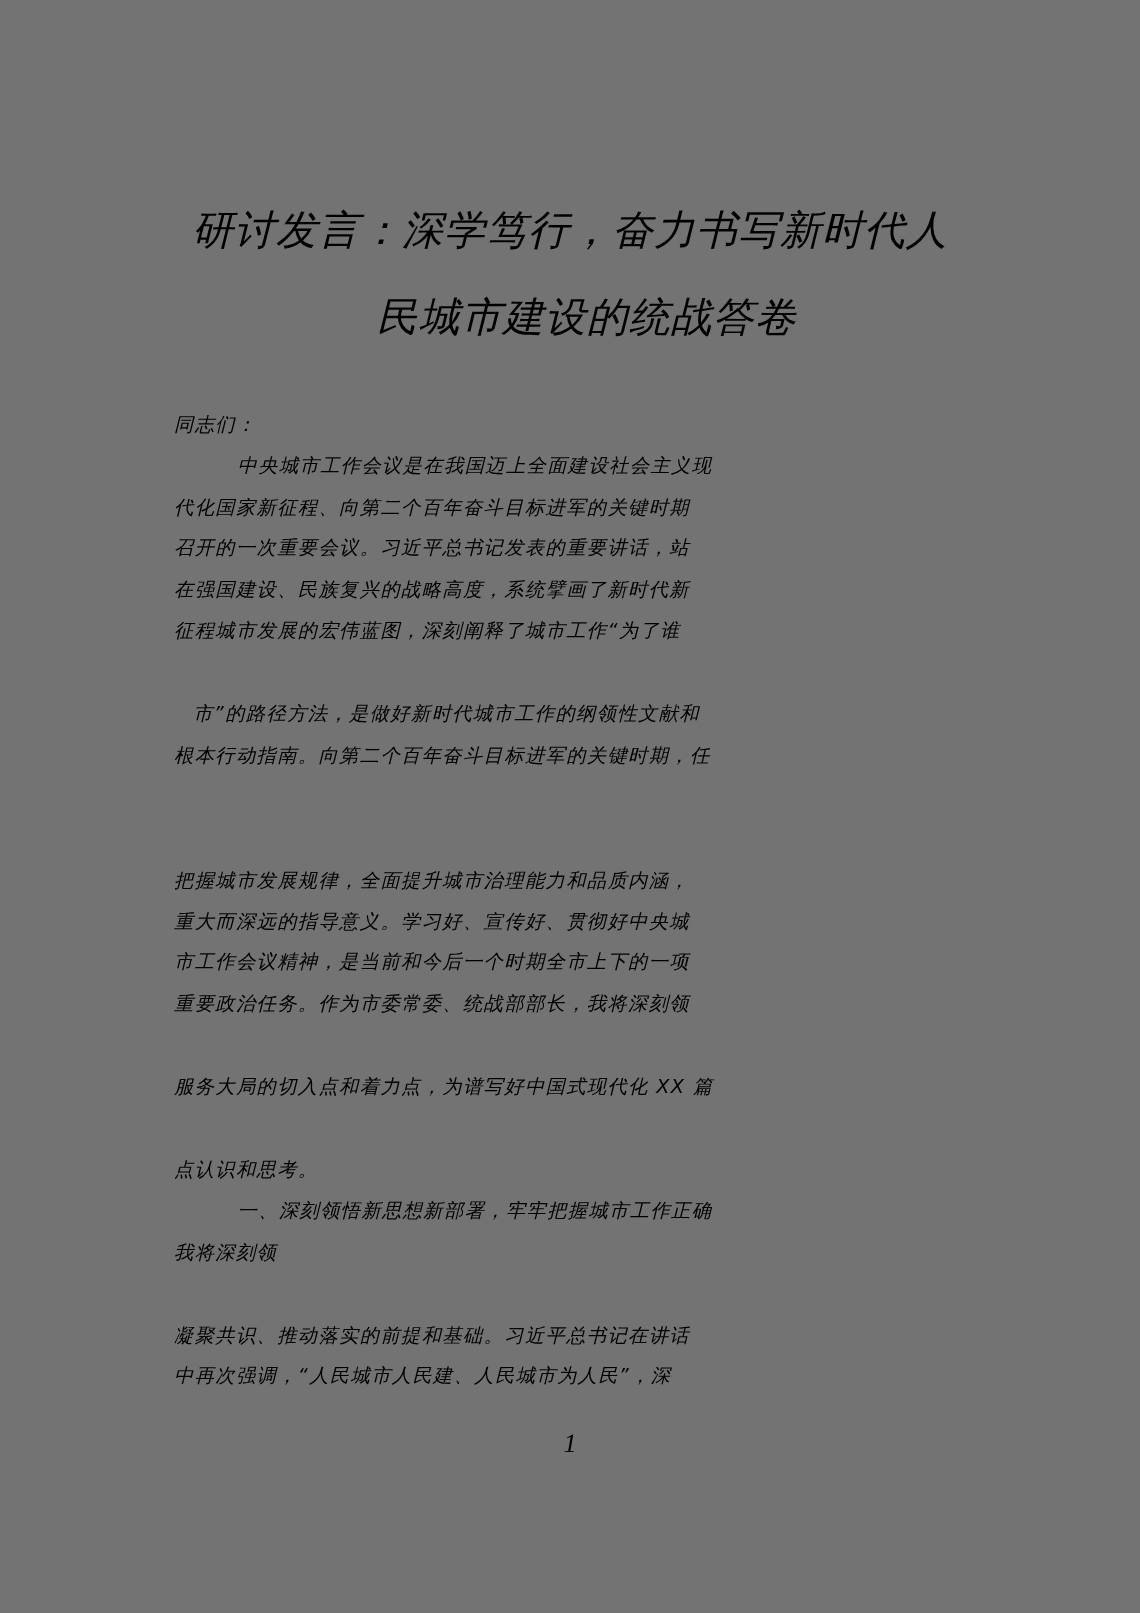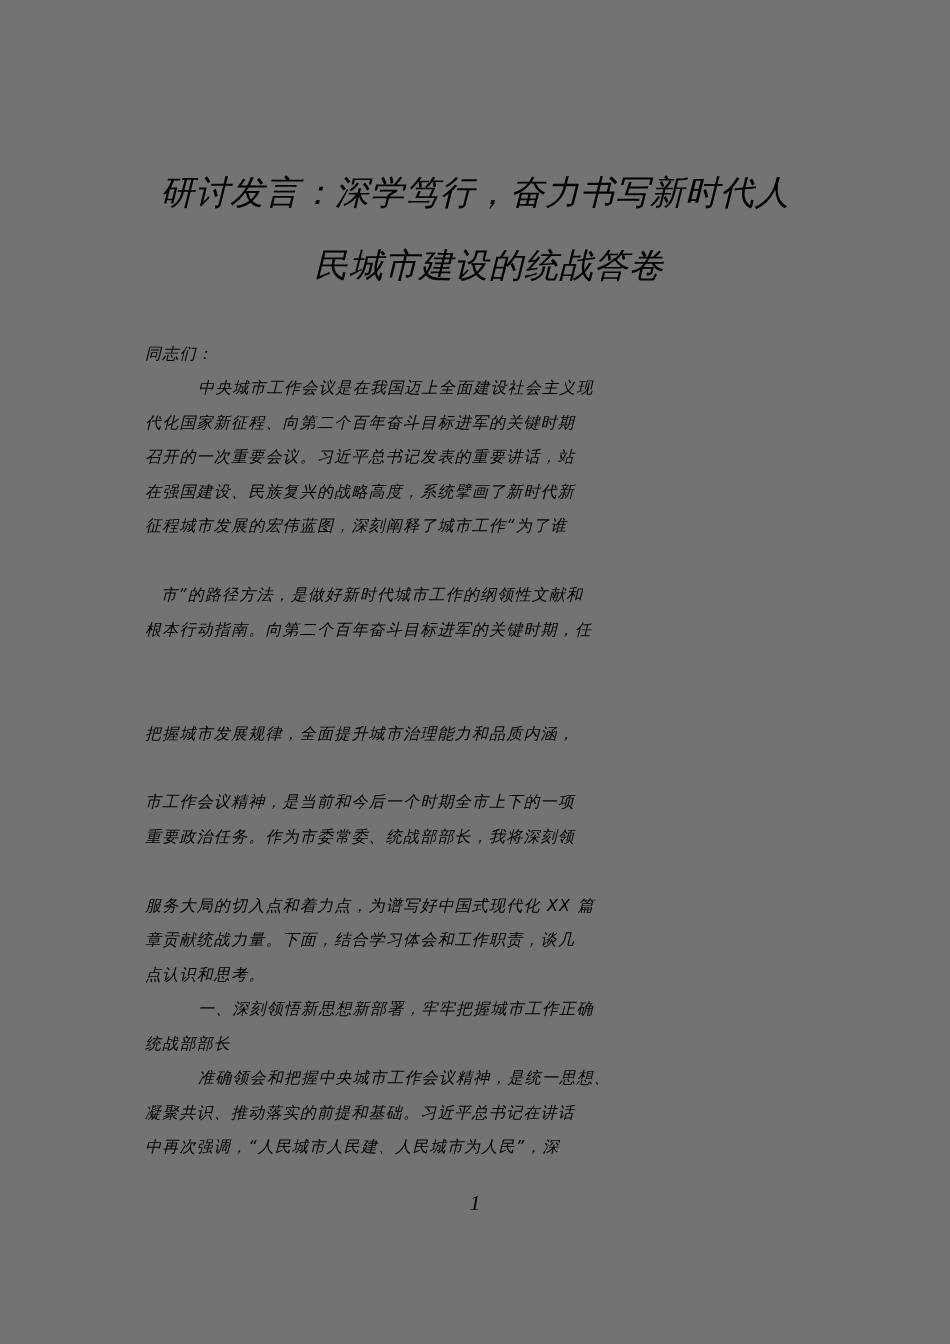--- a/index.html
+++ b/index.html
@@ -24,27 +24,26 @@
   <div class="line" style="top:339px;">同志们：</div>
 
   <div class="line indent" style="top:373px;">中央城市工作会议是在我国迈上全面建设社会主义现</div>
   <div class="line" style="top:408px;">代化国家新征程、向第二个百年奋斗目标进军的关键时期</div>
   <div class="line" style="top:442px;">召开的一次重要会议。习近平总书记发表的重要讲话，站</div>
   <div class="line" style="top:477px;">在强国建设、民族复兴的战略高度，系统擘画了新时代新</div>
   <div class="line" style="top:511px;">征程城市发展的宏伟蓝图，深刻阐释了城市工作“为了谁</div>
   <div class="line" style="top:580px;margin-left:16px;">市”的路径方法，是做好新时代城市工作的纲领性文献和</div>
   <div class="line" style="top:615px;">根本行动指南。向第二个百年奋斗目标进军的关键时期，任</div>
   <div class="line" style="top:719px;">把握城市发展规律，全面提升城市治理能力和品质内涵，</div>
+  <div class="line" style="top:753px;">重大而深远的指导意义。学习好、宣传好、贯彻好中央城</div>
   <div class="line" style="top:787px;">市工作会议精神，是当前和今后一个时期全市上下的一项</div>
   <div class="line" style="top:822px;">重要政治任务。作为市委常委、统战部部长，我将深刻领</div>
   <div class="line" style="top:891px;">服务大局的切入点和着力点，为谱写好中国式现代化 XX 篇</div>
-  <div class="line" style="top:925px;">章贡献统战力量。下面，结合学习体会和工作职责，谈几</div>
   <div class="line" style="top:960px;">点认识和思考。</div>
 
   <div class="line indent" style="top:994px;">一、深刻领悟新思想新部署，牢牢把握城市工作正确</div>
-  <div class="line" style="top:1029px;">统战部部长</div>
+  <div class="line" style="top:1029px;">我将深刻领</div>
 
-  <div class="line indent" style="top:1063px;">准确领会和把握中央城市工作会议精神，是统一思想、</div>
   <div class="line" style="top:1098px;">凝聚共识、推动落实的前提和基础。习近平总书记在讲话</div>
   <div class="line" style="top:1132px;">中再次强调，“人民城市人民建、人民城市为人民”，深</div>
 
   <div class="page-num">1</div>
 </div>
 
 </body></html>

